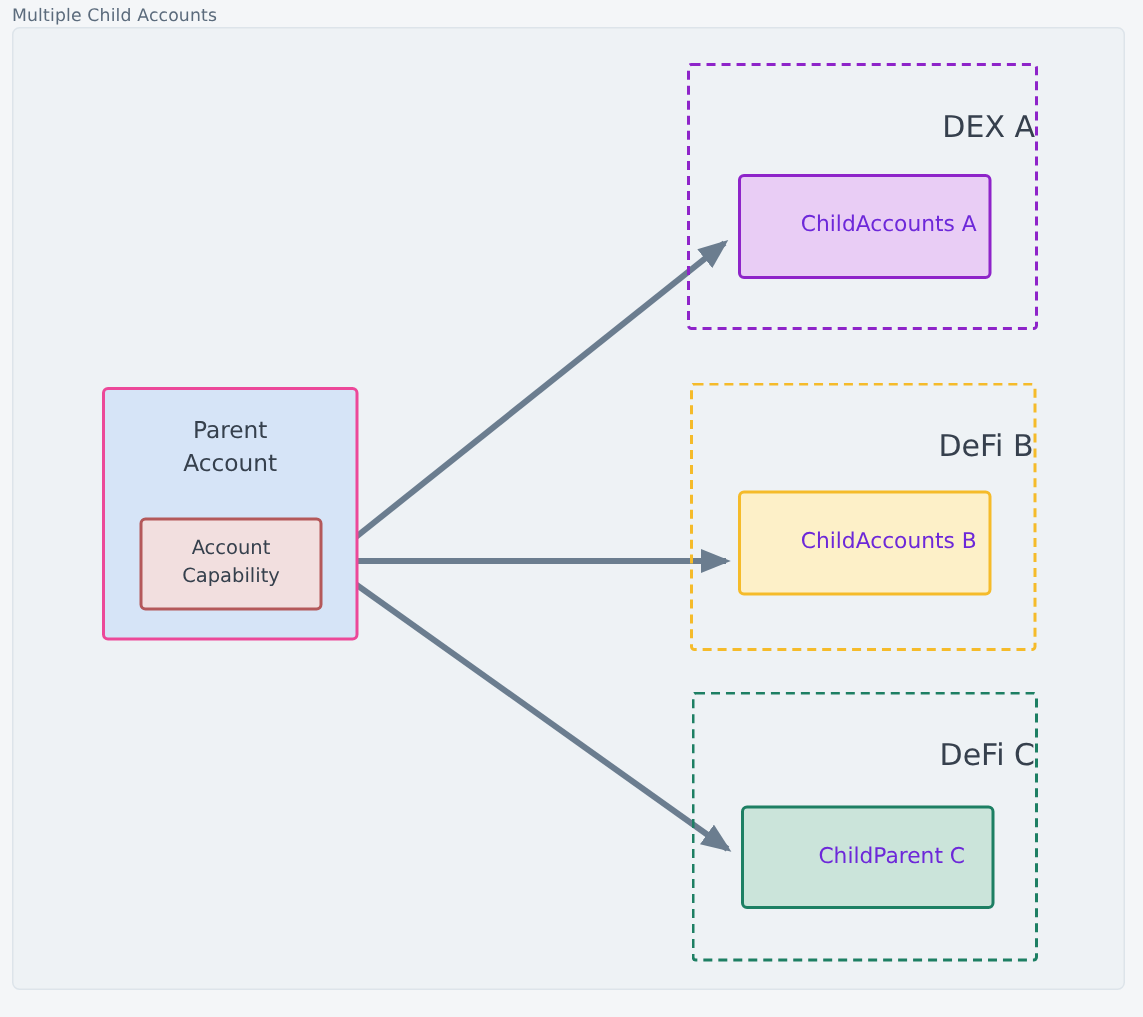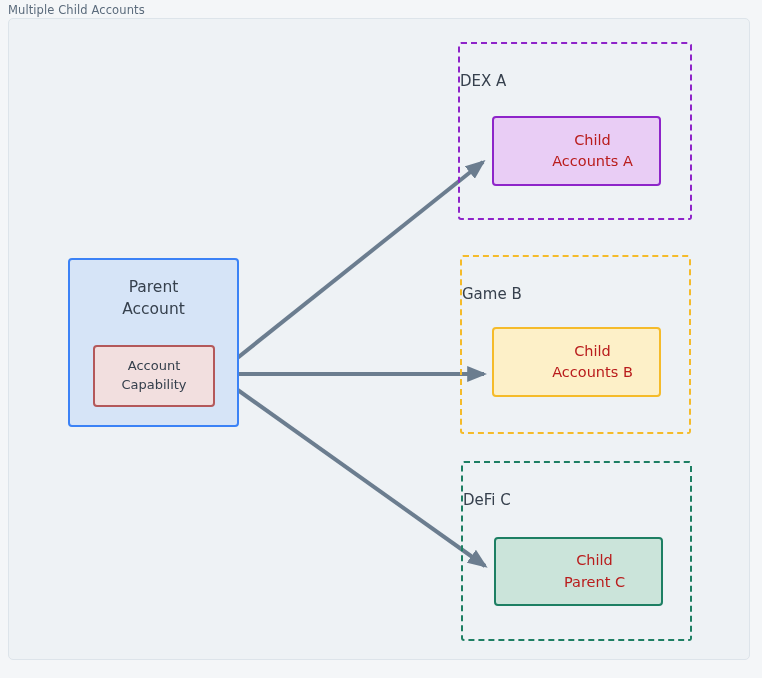--- a/index.html
+++ b/index.html
@@ -70,21 +70,21 @@
 
   .node-line { display: block; white-space: nowrap; }
 
   
   .parent-account {
     left: 68px;
     top: 258px;
     width: 171px;
     height: 169px;
     background: #d6e4f7;
-    border: 2px solid #3b82f6;
+    border: 2px solid #ec4899;
     border-radius: 4px;
     justify-content: flex-start;
     padding-top: 16px;
     font-size: 15.5px;
   }
 
   
   .account-capability {
     left: 93px;
     top: 345px;
@@ -103,42 +103,42 @@
     border-style: dashed;
     border-width: 2px;
     border-radius: 3px;
     background: transparent;
   }
   .group-label {
     position: absolute;
     left: 0;
     right: 0;
     top: 28px;
-    text-align: left;
-    font-size: 15px;
+    text-align: right;
+    font-size: 20px;
     color: #36404d;
     white-space: nowrap;
   }
 
   .group-dex   { left: 458px; top: 42px;  width: 234px; height: 178px; border-color: #8e24c9; }
   .group-defi  { left: 460px; top: 255px; width: 231px; height: 179px; border-color: #f5bb2a; }
   .group-game  { left: 461px; top: 461px; width: 231px; height: 180px; border-color: #1d7f63; }
 
   
   .child {
     position: absolute;
     box-sizing: border-box;
     display: flex;
-    flex-direction: column;
+    flex-direction: row;
     align-items: center;
     justify-content: center;
     text-align: center;
     line-height: 1.45;
     font-size: 14.5px;
-    color: #b91c1c;
+    color: #6d28d9;
     border-width: 2px;
     border-style: solid;
     border-radius: 4px;
     padding-left: 32px;
   }
   .child-a {
     left: 492px; top: 116px; width: 169px; height: 70px;
     background: #e9cdf5; border-color: #8e24c9;
   }
   .child-b {
@@ -182,21 +182,21 @@
 
   <div class="group group-dex">
     <div class="group-label">DEX A</div>
   </div>
   <div class="child child-a">
     <span class="node-line">Child</span>
     <span class="node-line">Accounts A</span>
   </div>
 
   <div class="group group-defi">
-    <div class="group-label">Game B</div>
+    <div class="group-label">DeFi B</div>
   </div>
   <div class="child child-b">
     <span class="node-line">Child</span>
     <span class="node-line">Accounts B</span>
   </div>
 
   <div class="group group-game">
     <div class="group-label">DeFi C</div>
   </div>
   <div class="child child-c">

